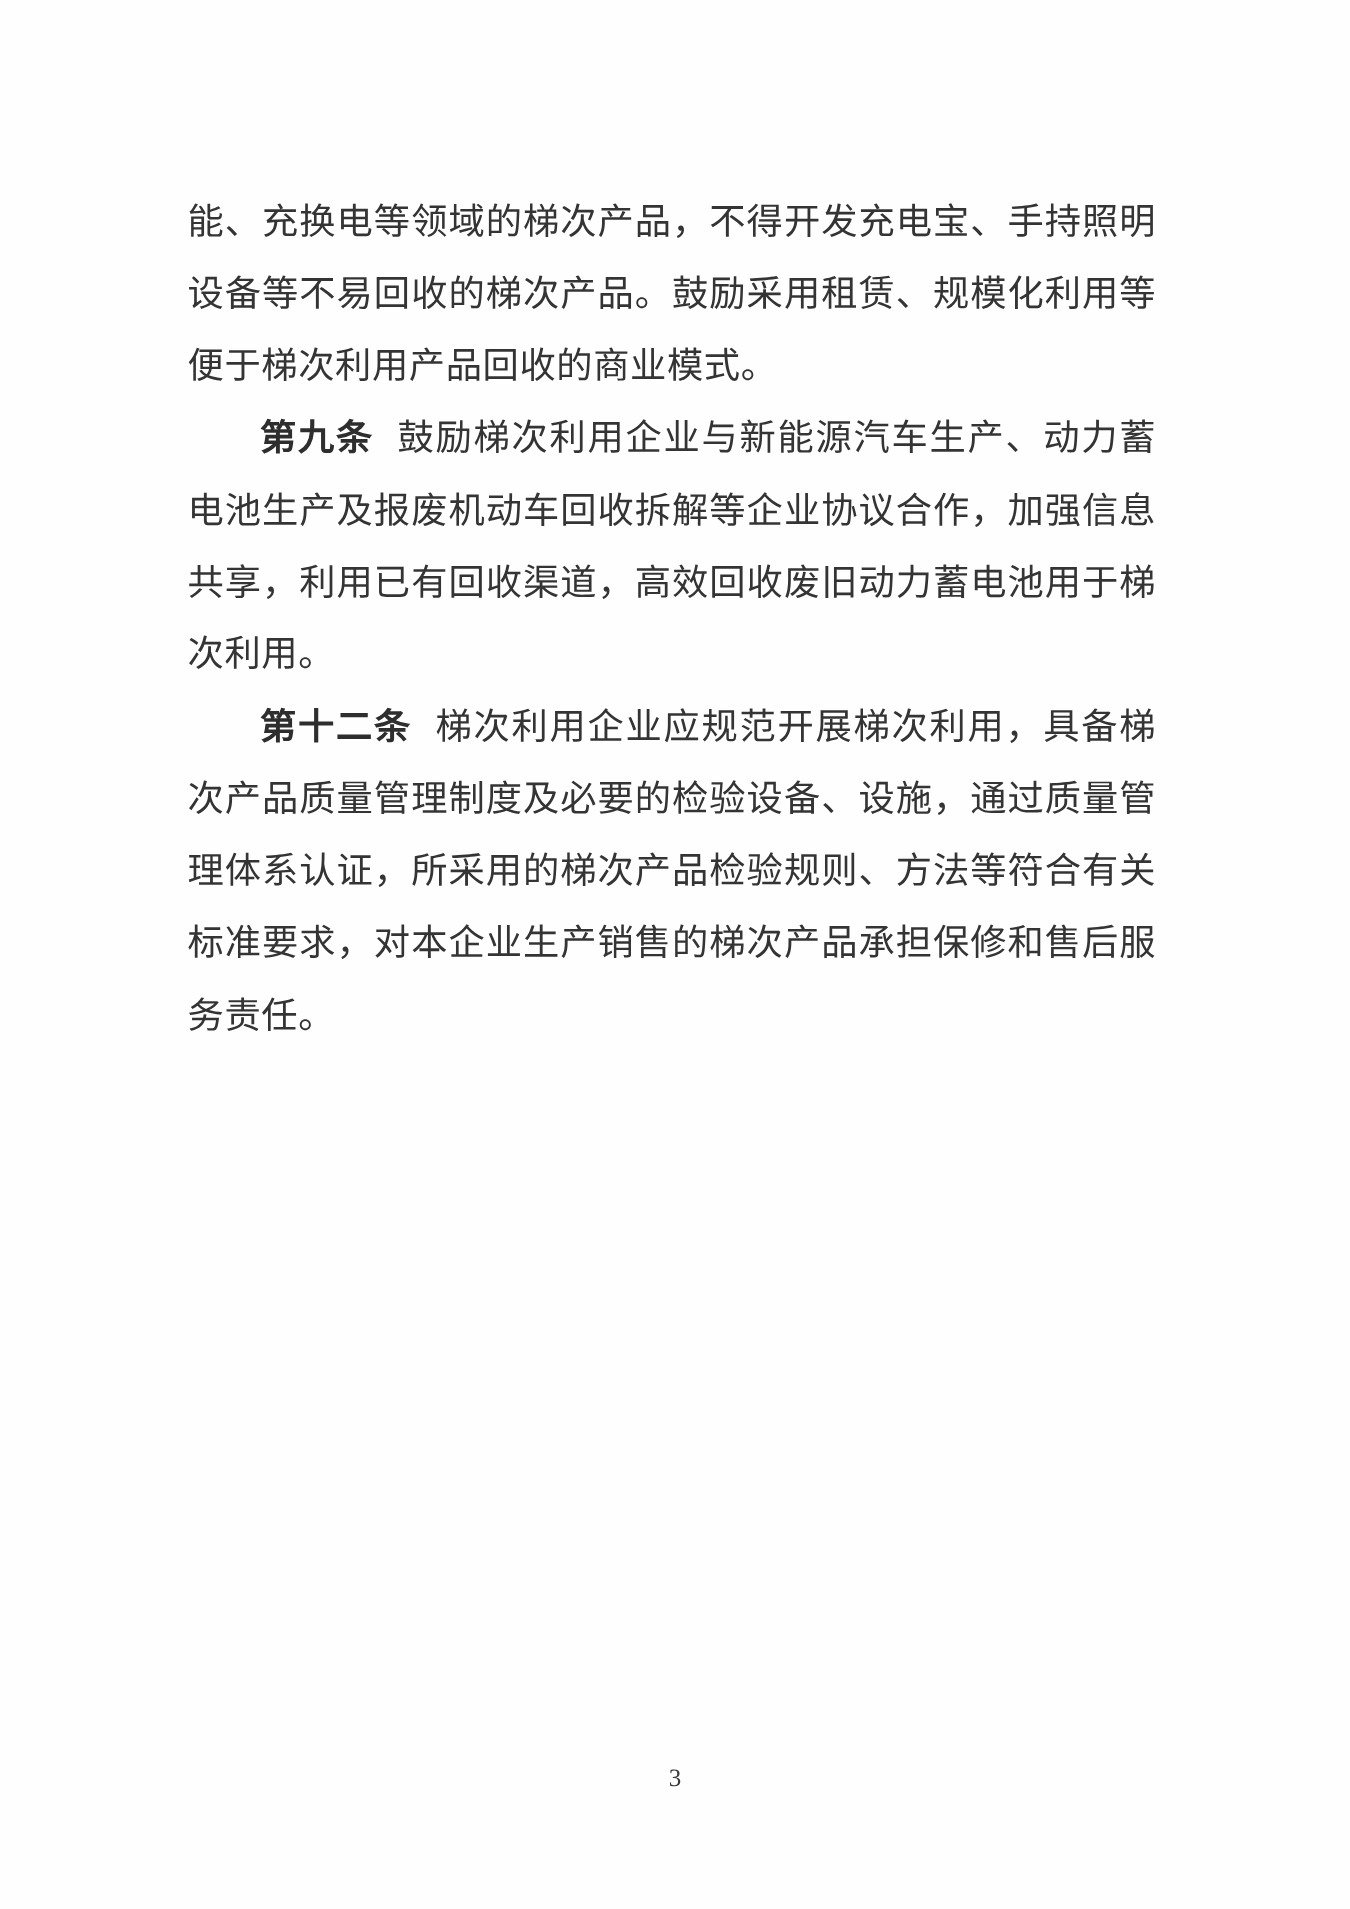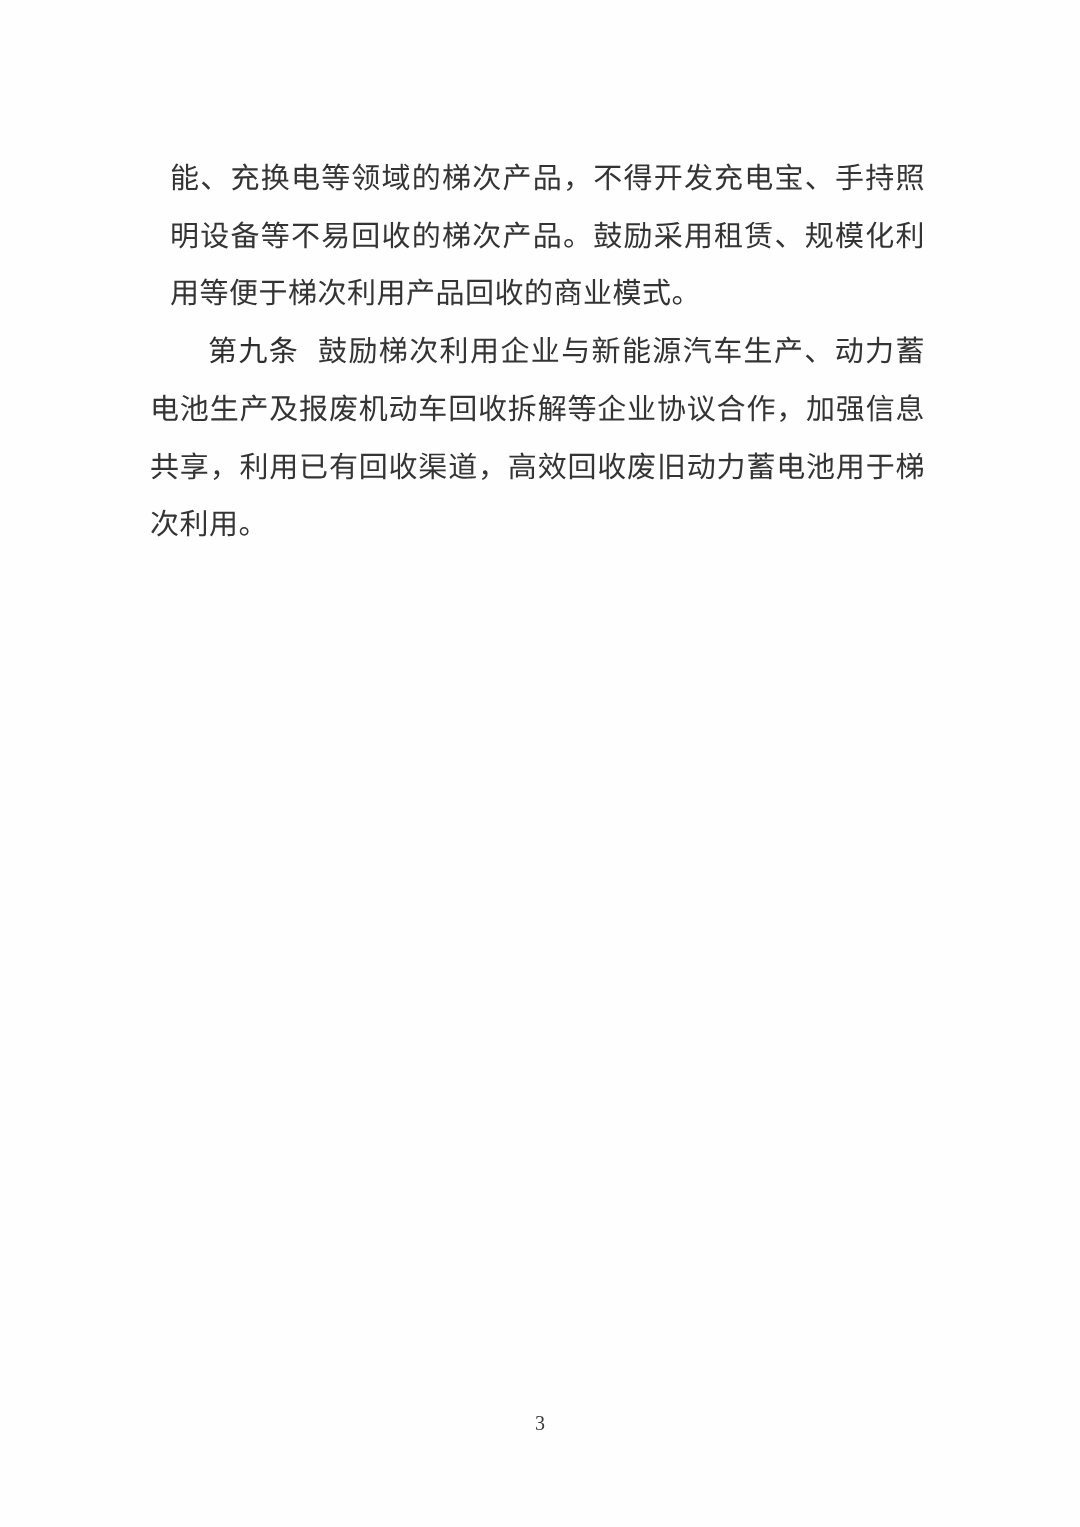--- a/index.html
+++ b/index.html
@@ -27,24 +27,23 @@
     text-align: justify;
     text-justify: inter-ideograph;
     letter-spacing: 0.5px;
   }
   .para {
     margin: 0;
     text-indent: 2em;
   }
   .para.no-indent {
     text-indent: 0;
-    margin-left: 20px;
   }
   .lead {
-    font-weight: normal;
+    font-weight: bold;
     color: #2e2e2e;
   }
   .lead:not(:empty) {
     margin-right: 0.65em;
   }
   .page-number {
     position: absolute;
     top: 1412px;
     left: 0;
     width: 100%;
@@ -60,19 +59,20 @@
 <div class="page">
 
   <div class="text-block">
 
     <p class="para no-indent"><span class="lead"></span><span>能、充换电等领域的梯次产品，不得开发充电宝、手持照明设备等不易回收的梯次产品。鼓励采用租赁、规模化利用等便于梯次利用产品回收的商业模式。</span></p>
 
     <p class="para"><span class="lead">第九条</span><span>鼓励梯次利用企业与新能源汽车生产、动力蓄电池生产及报废机动车回收拆解等企业协议合作，加强信息共享，利用已有回收渠道，高效回收废旧动力蓄电池用于梯次利用。</span></p>
 
 
 
+    <p class="para"><span class="lead">第十二条</span><span>梯次利用企业应规范开展梯次利用，具备梯次产品质量管理制度及必要的检验设备、设施，通过质量管理体系认证，所采用的梯次产品检验规则、方法等符合有关标准要求，对本企业生产销售的梯次产品承担保修和售后服务责任。</span></p>
 
 
   </div>
 
   <div class="page-number">3</div>
 
 </div>
 
 </body></html>

